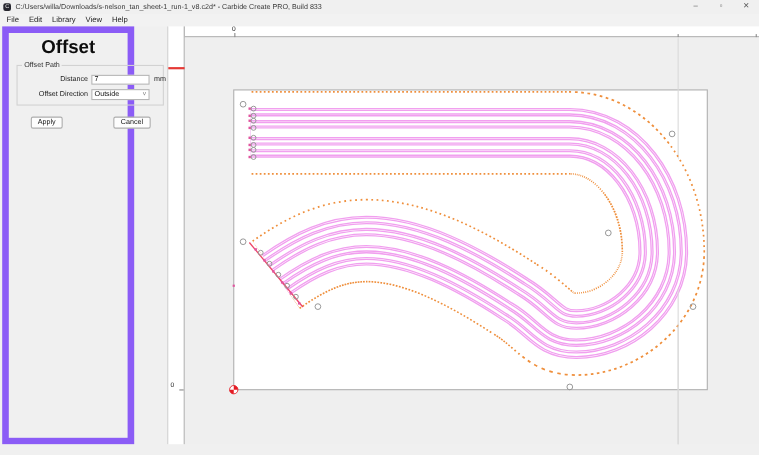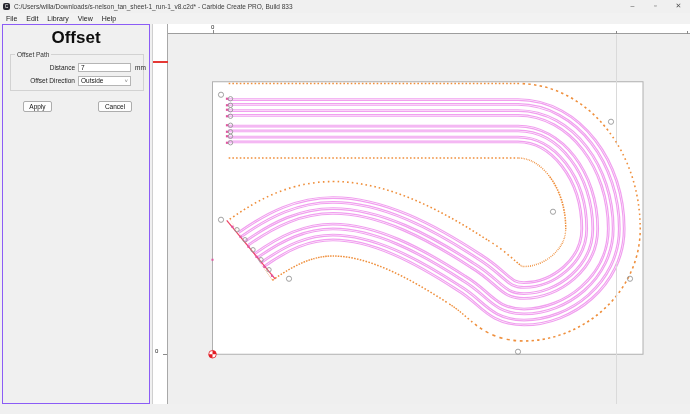--- a/index.html
+++ b/index.html
@@ -17,22 +17,22 @@
   .title-text { font-size:6.5px; color:#3a3a3a; margin-left:4px; white-space:nowrap; }
   .win-btns { position:absolute; right:0; top:0; height:13px; display:flex; }
   .win-btn { width:23px; height:13px; font-size:7px; color:#555; text-align:center;
     line-height:12px; }
   .menubar { position:absolute; left:0; top:13px; width:690px; height:11px;
     background:#f2f2f2; display:flex; align-items:center; }
   .menu-item { font-size:7px; color:#222; margin-left:9px; }
   .menu-item:first-child { margin-left:6px; }
 
   
-  .left-panel { position:absolute; left:2px; top:24px; width:148px; height:380px;
-    background:#f0f0f0; border:1px solid #8b5cf6; }
+  .left-panel { position:absolute; left:2px; top:24px; width:120px; height:380px;
+    background:#f0f0f0; border:6px solid #8b5cf6; }
   .panel-title { margin-top:3px; text-align:center; font-size:17px; font-weight:bold; color:#0d0d0d; }
   .groupbox { position:absolute; left:7px; top:29px; width:134px; height:37px;
     border:1px solid #d2d2d2; }
   .groupbox-label { position:absolute; left:4px; top:-4px; background:#f0f0f0;
     padding:0 2px; font-size:6.5px; color:#333; }
   .field-label { position:absolute; font-size:6.5px; color:#222; text-align:right; width:64px; }
   .text-input { position:absolute; width:53px; height:9px; background:#fff;
     border:1px solid #b5b5b5; font-size:6.5px; color:#111; padding:0 2px;
     font-family:"Liberation Sans", sans-serif; }
   .unit-label { position:absolute; font-size:6.5px; color:#222; }

